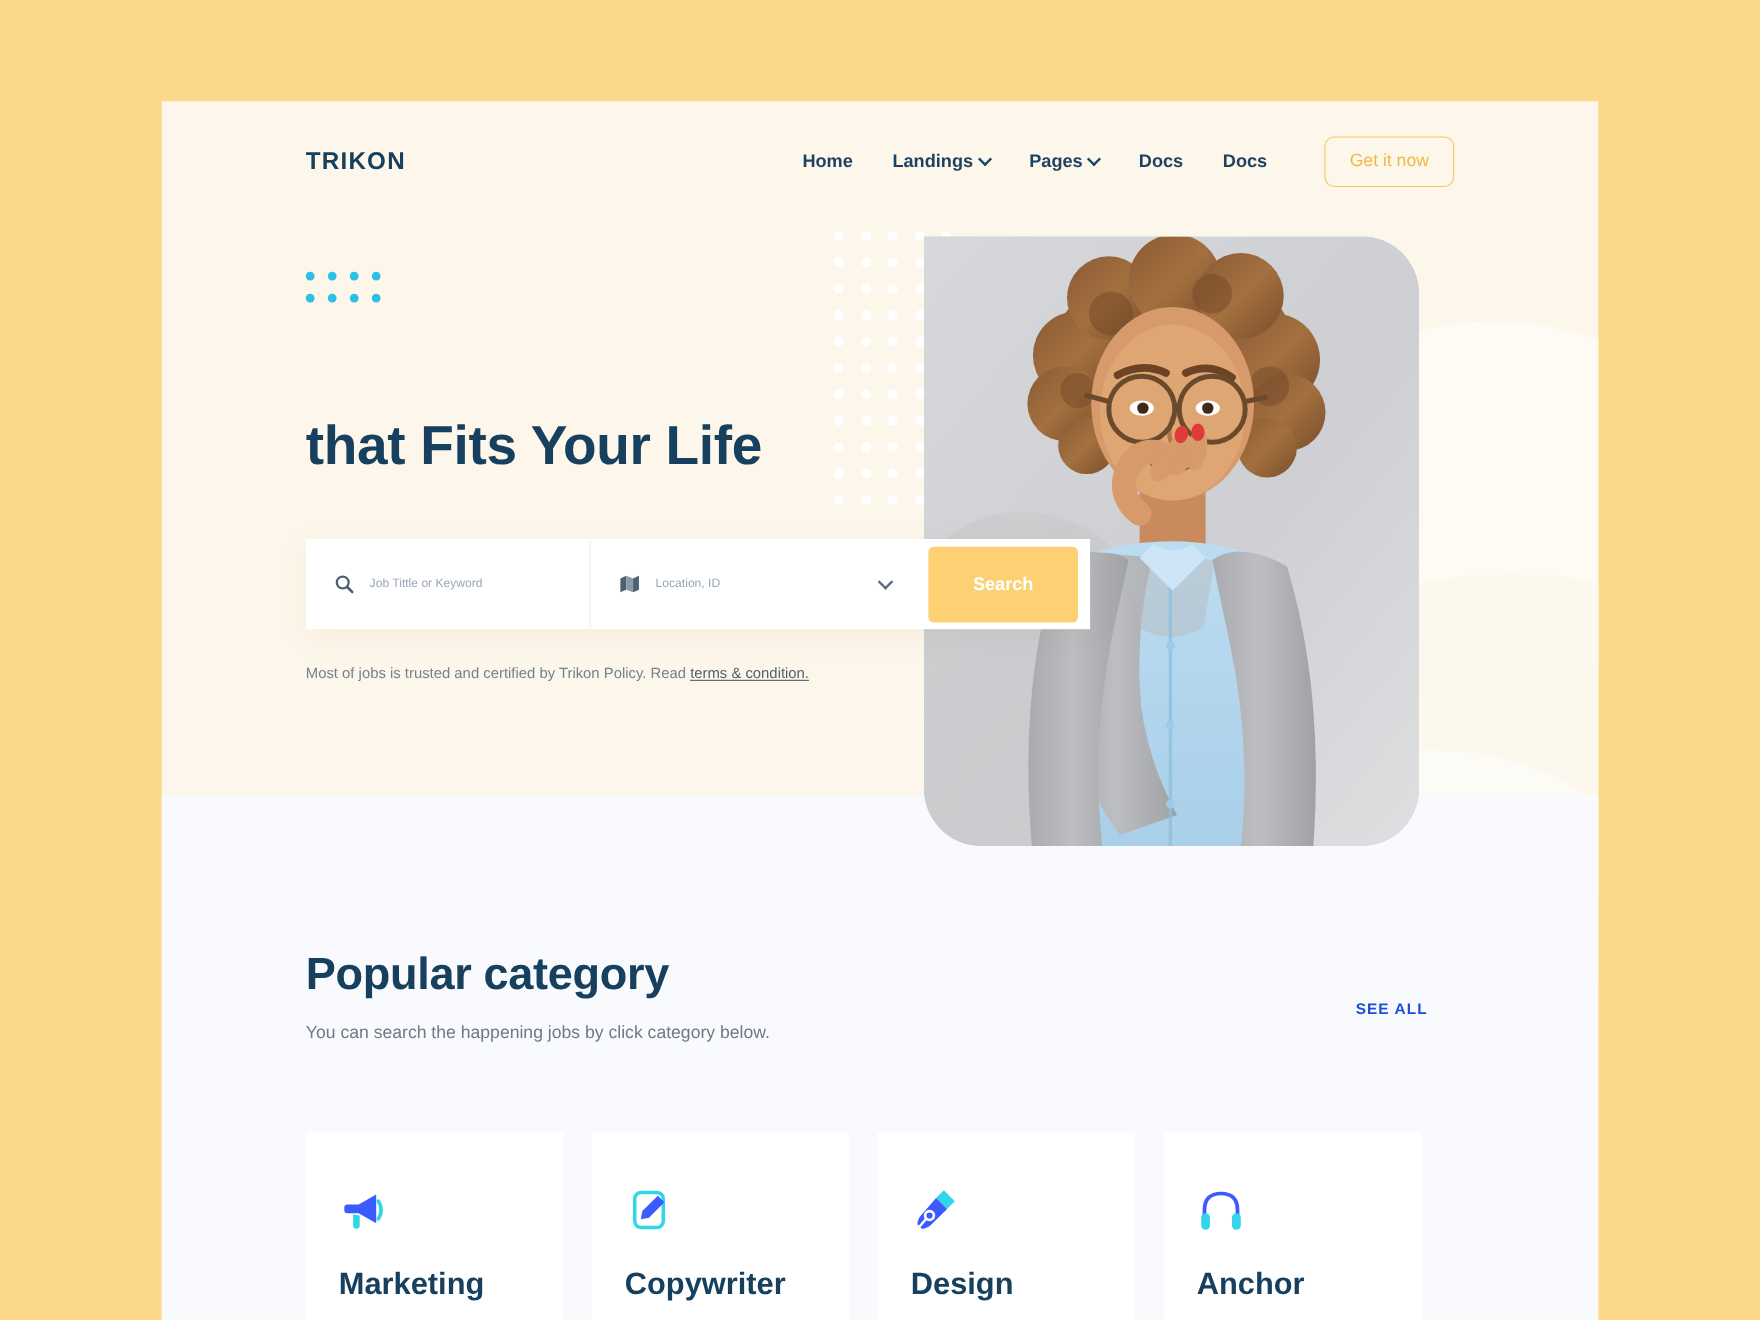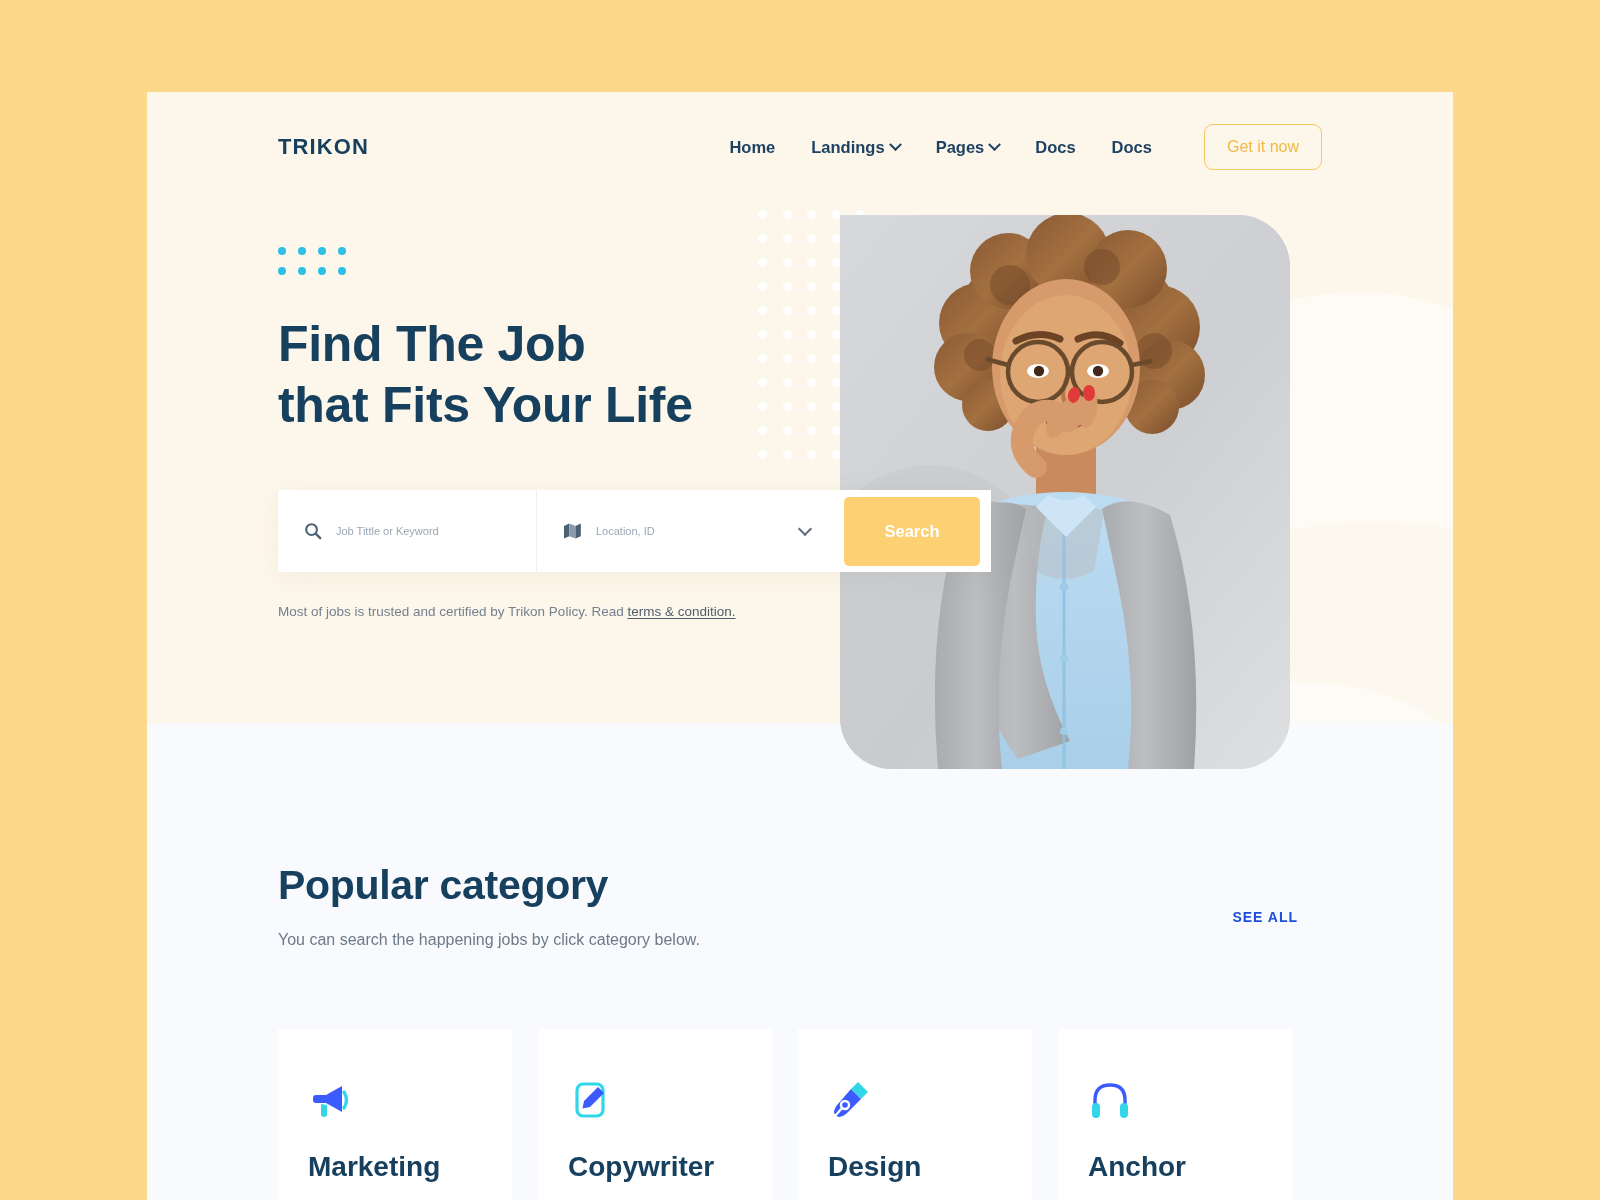--- a/index.html
+++ b/index.html
@@ -282,21 +282,21 @@
         <i></i>
         <i></i>
         <i></i>
         <i></i>
         <i></i>
         <i></i>
         <i></i>
     </div>
 
     <h1 class="headline">
-      <span>Find The Job</span><br>
+      <br>
       <span>that Fits Your Life</span>
     </h1>
 
     <div class="hero-dotgrid">
       <i></i>
         <i></i>
         <i></i>
         <i></i>
         <i></i>
       <i></i>

